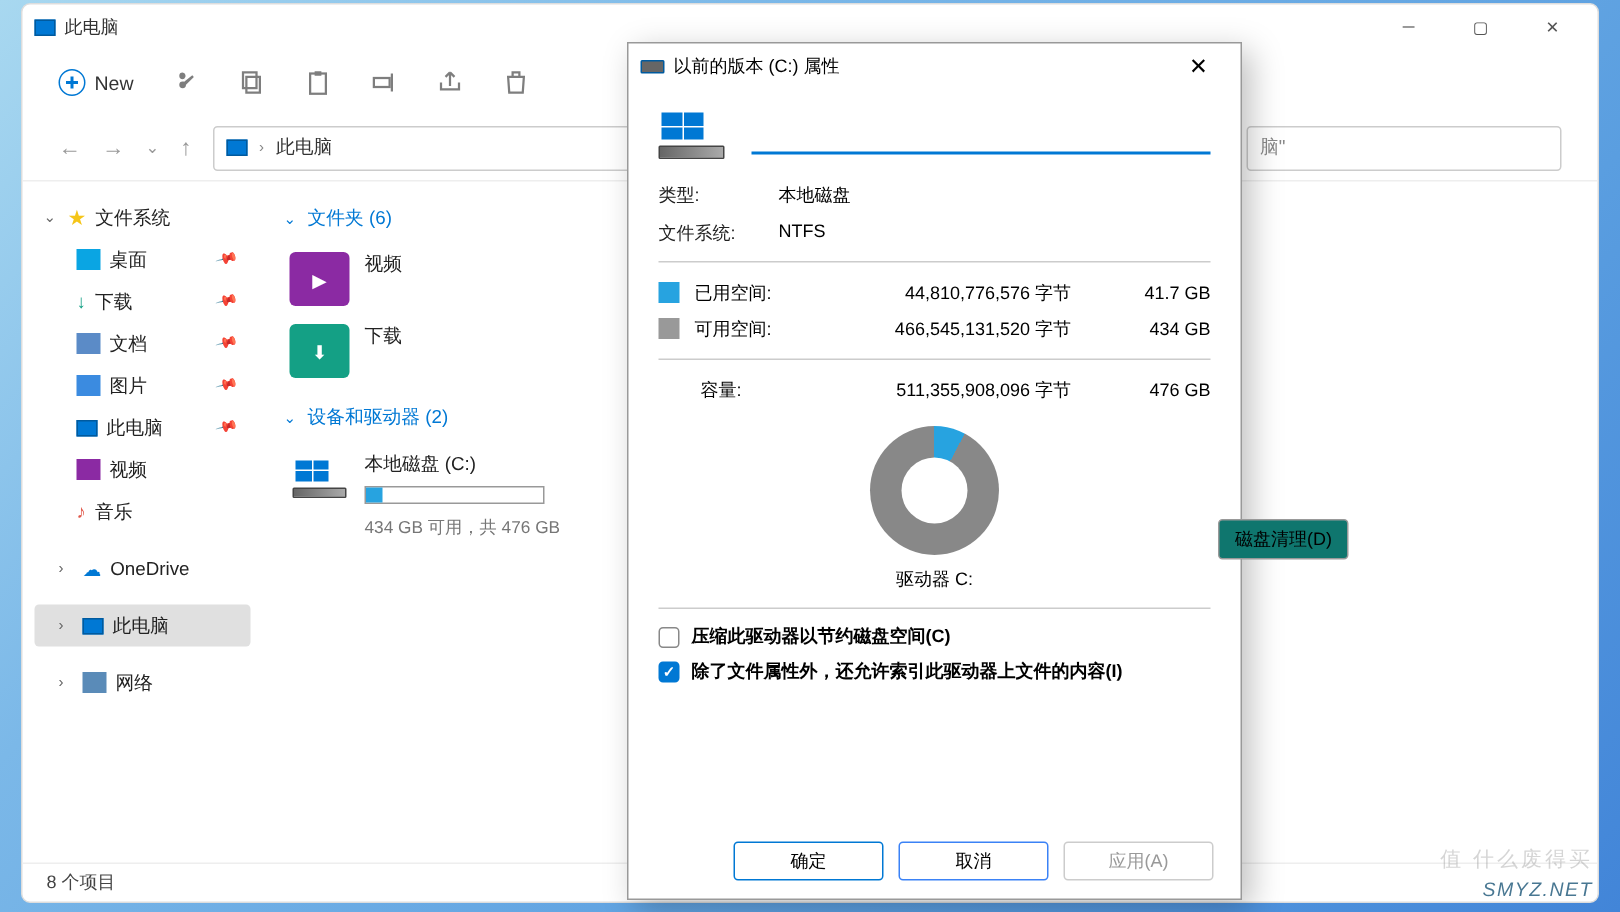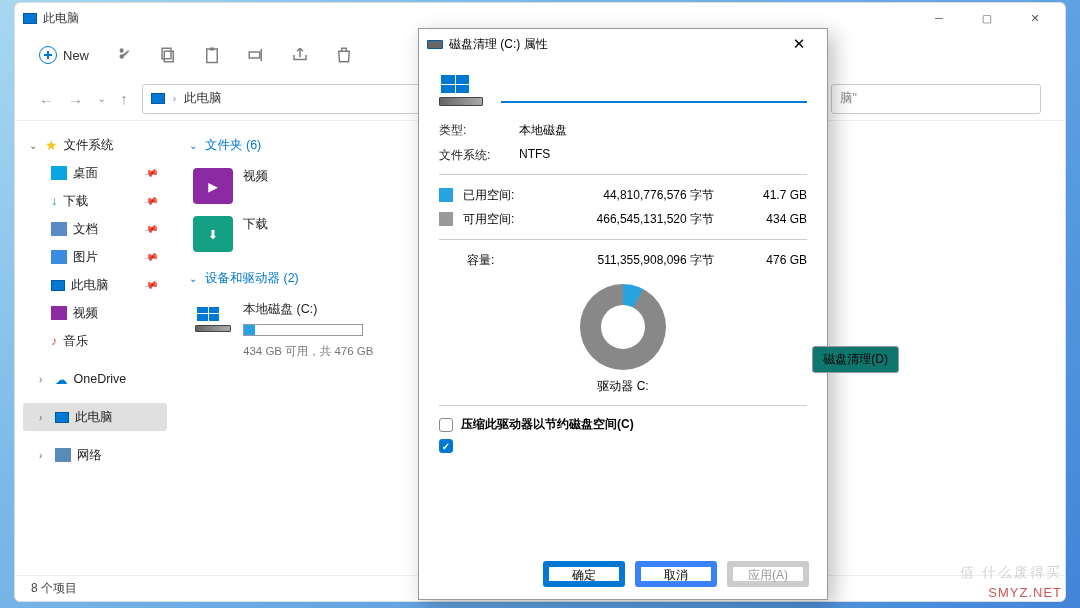--- a/index.html
+++ b/index.html
@@ -77,24 +77,24 @@
 .total-row .space-label { width: 37px; }
 .donut-wrap { display: flex; flex-direction: column; align-items: center; margin: 14px 0 4px; position: relative; }
 .donut { width: 86px; height: 86px; border-radius: 50%; background: conic-gradient(#27a3e0 0deg 28deg, #888 28deg 360deg); display: flex; align-items: center; justify-content: center; }
 .donut::after { content: ''; width: 44px; height: 44px; background: #fff; border-radius: 50%; }
 .drive-label { margin-top: 8px; font-size: 12px; }
 .cleanup-btn { position: absolute; right: -92px; bottom: 22px; border: 1px solid #999; background: #0f766e; padding: 4px 10px; font-size: 12px; border-radius: 3px; }
 .chk-row { display: flex; align-items: center; gap: 8px; margin-top: 6px; font-size: 12px; font-weight: bold; }
 .chk { width: 14px; height: 14px; border: 1px solid #888; border-radius: 3px; display: flex; align-items: center; justify-content: center; color: #fff; font-size: 10px; }
 .chk.checked { background: #0078d4; border-color: #0078d4; }
 .dlg-footer { height: 50px; display: flex; align-items: center; justify-content: flex-end; gap: 10px; padding: 0 18px; }
-.dlg-btn { width: 82px; height: 26px; border: 6px solid #3b82f6; background: #fff; border-radius: 3px; font-size: 12px; }
+.dlg-btn { width: 100px; height: 26px; border: 1px solid #3b82f6; background: #fff; border-radius: 3px; font-size: 12px; }
 .dlg-btn.primary { border-color: #0078d4; }
 .dlg-btn:disabled { color: #999; border-color: #ccc; }
-.watermark { position: absolute; right: 18px; bottom: 8px; color: #b91c1c; font-size: 13px; letter-spacing: 1px; opacity: .75; text-shadow: 0 0 2px #fff; }
+.watermark { position: absolute; right: 18px; bottom: 8px; color: #0c4a6e; font-size: 13px; letter-spacing: 1px; opacity: .75; font-style: italic; text-shadow: 0 0 2px #fff; }
 .watermark-cn { position: absolute; right: 18px; bottom: 26px; color: #999; font-size: 14px; letter-spacing: 2px; opacity: .4; }
 </style>
 </head>
 <body>
 
 <div class="explorer">
   <div class="title-bar">
     <div class="title-left">
       <span class="mini-ico"></span>
       <span>此电脑</span>
@@ -249,21 +249,21 @@
     </div>
   </div>
   <div class="status-bar">
     <span>8 个项目</span>
   </div>
 </div>
 
 <div class="dialog">
   <div class="dlg-title">
     <span class="mini-ico" style="background:#666;width:16px;height:9px;border-radius:1px"></span>
-    <span>磁盘清理 (C:) 属性</span>
+    <span>以前的版本 (C:) 属性</span>
     <div class="dlg-close">✕</div>
   </div>
   <div class="dlg-body">
     <div class="drive-header">
       <div>
         <div class="drive-stack">
             <div class="winlogo" style="width:28px;height:18px">
               <span></span>
               <span></span>
               <span></span>
@@ -306,20 +306,21 @@
       <span class="drive-label">驱动器 C:</span>
       <button class="cleanup-btn">磁盘清理(D)</button>
     </div>
     <hr class="hr">
     <div class="chk-row">
       <span class="chk"></span>
       <span>压缩此驱动器以节约磁盘空间(C)</span>
     </div>
     <div class="chk-row">
       <span class="chk checked">✓</span>
+      <span>除了文件属性外，还允许索引此驱动器上文件的内容(I)</span>
     </div>
   </div>
   <div class="dlg-footer">
     <button class="dlg-btn primary">确定</button>
     <button class="dlg-btn">取消</button>
     <button class="dlg-btn" disabled="">应用(A)</button>
   </div>
 </div>
 
 <div class="watermark-cn">值 什么废得买</div>

